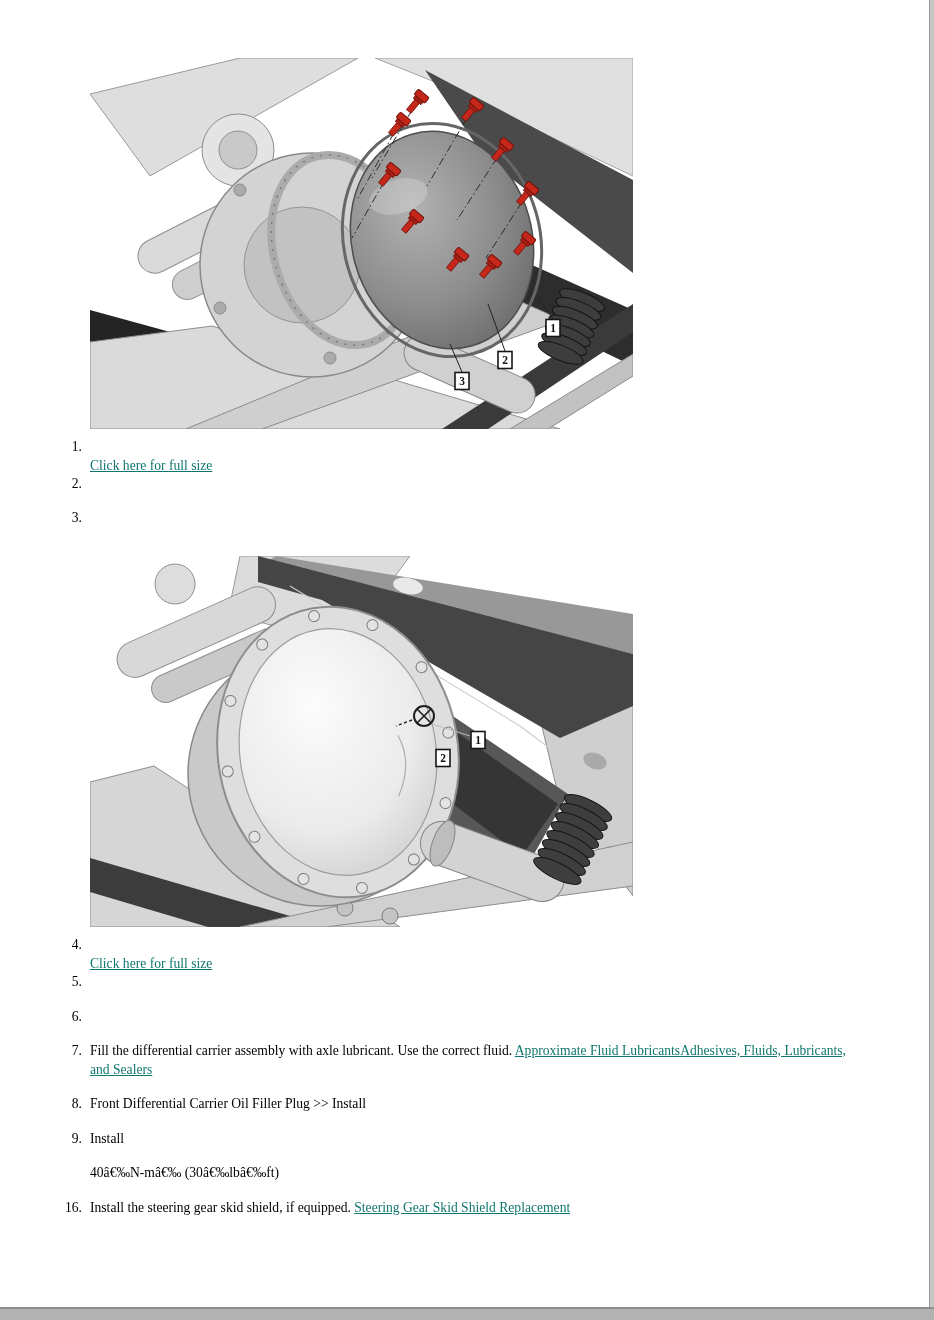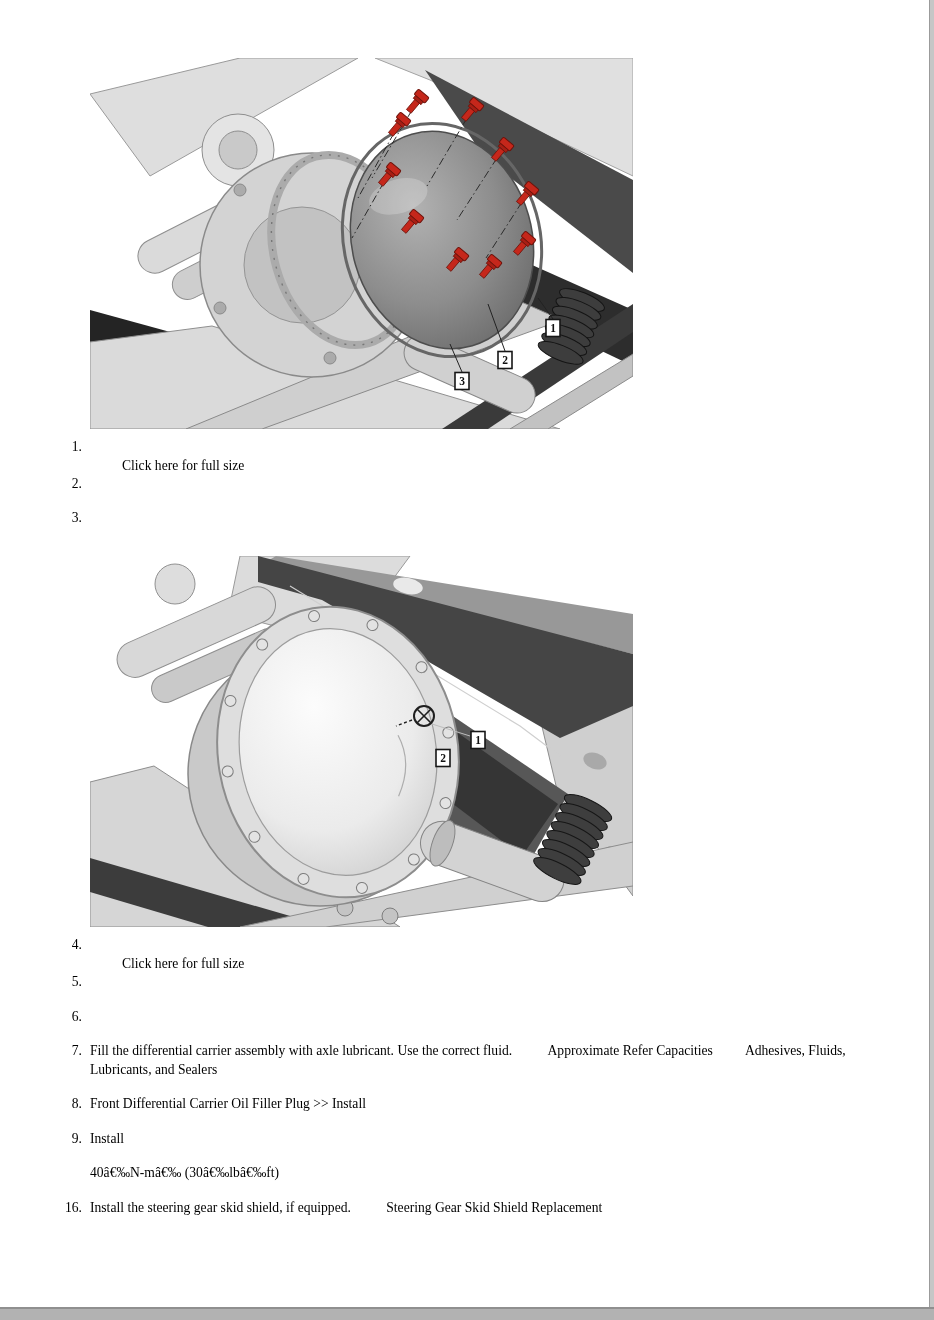--- a/index.html
+++ b/index.html
@@ -14,21 +14,21 @@
   }
   .fig{display:block;width:543px;height:371px;margin:0 0 9px 38px;background:#fff;}
   .fig.second{margin-top:29px;}
   .li{display:flex;margin-bottom:16px;}
   .li.tight{margin-bottom:0;}
   .li.gap15{margin-bottom:15px;}
   .num{flex:0 0 30px;text-align:right;margin-right:8px;white-space:nowrap;}
   .content{flex:1;max-width:775px;}
   .blank{height:18.5px;}
   .para{margin:16px 0 0 0;}
-  a.lnk{color:#000000;cursor:pointer;margin-left:32px;}
+  a.lnk{color:#0f766e;text-decoration:underline;cursor:pointer;}
   .right-strip{position:absolute;top:0;right:0;width:5px;height:1307px;background:#c6c6c6;border-left:1px solid #9b9b9b;box-sizing:border-box;}
   .bottom-bar{position:absolute;left:0;bottom:0;width:934px;height:13px;background:#b2b2b2;border-top:2px solid #8f8f8f;box-sizing:border-box;}
   svg text.co{font-family:"Liberation Serif","DejaVu Serif",serif;font-size:11.5px;font-weight:bold;text-anchor:middle;fill:#111;}
 </style>
 </head>
 <body>
 
 <div class="page">
 
   <figure class="fig" style="margin-top:0;">
@@ -266,21 +266,21 @@
   <div class="li">
     <span class="num">5.</span>
   </div>
 
   <div class="li">
     <span class="num">6.</span>
   </div>
 
   <div class="li">
     <span class="num">7.</span>
-    <div class="content"><span>Fill the differential carrier assembly with axle lubricant. Use the correct fluid. </span><a class="lnk">Approximate Refer Capacities</a><a class="lnk">Adhesives, Fluids, Lubricants, and Sealers</a></div>
+    <div class="content"><span>Fill the differential carrier assembly with axle lubricant. Use the correct fluid. </span><a class="lnk">Approximate Fluid Lubricants</a><a class="lnk">Adhesives, Fluids, Lubricants, and Sealers</a></div>
   </div>
 
   <div class="li">
     <span class="num">8.</span>
     <div class="content"><span>Front Differential Carrier Oil Filler Plug &gt;&gt; Install</span></div>
   </div>
 
   <div class="li">
     <span class="num">9.</span>
     <div class="content">

